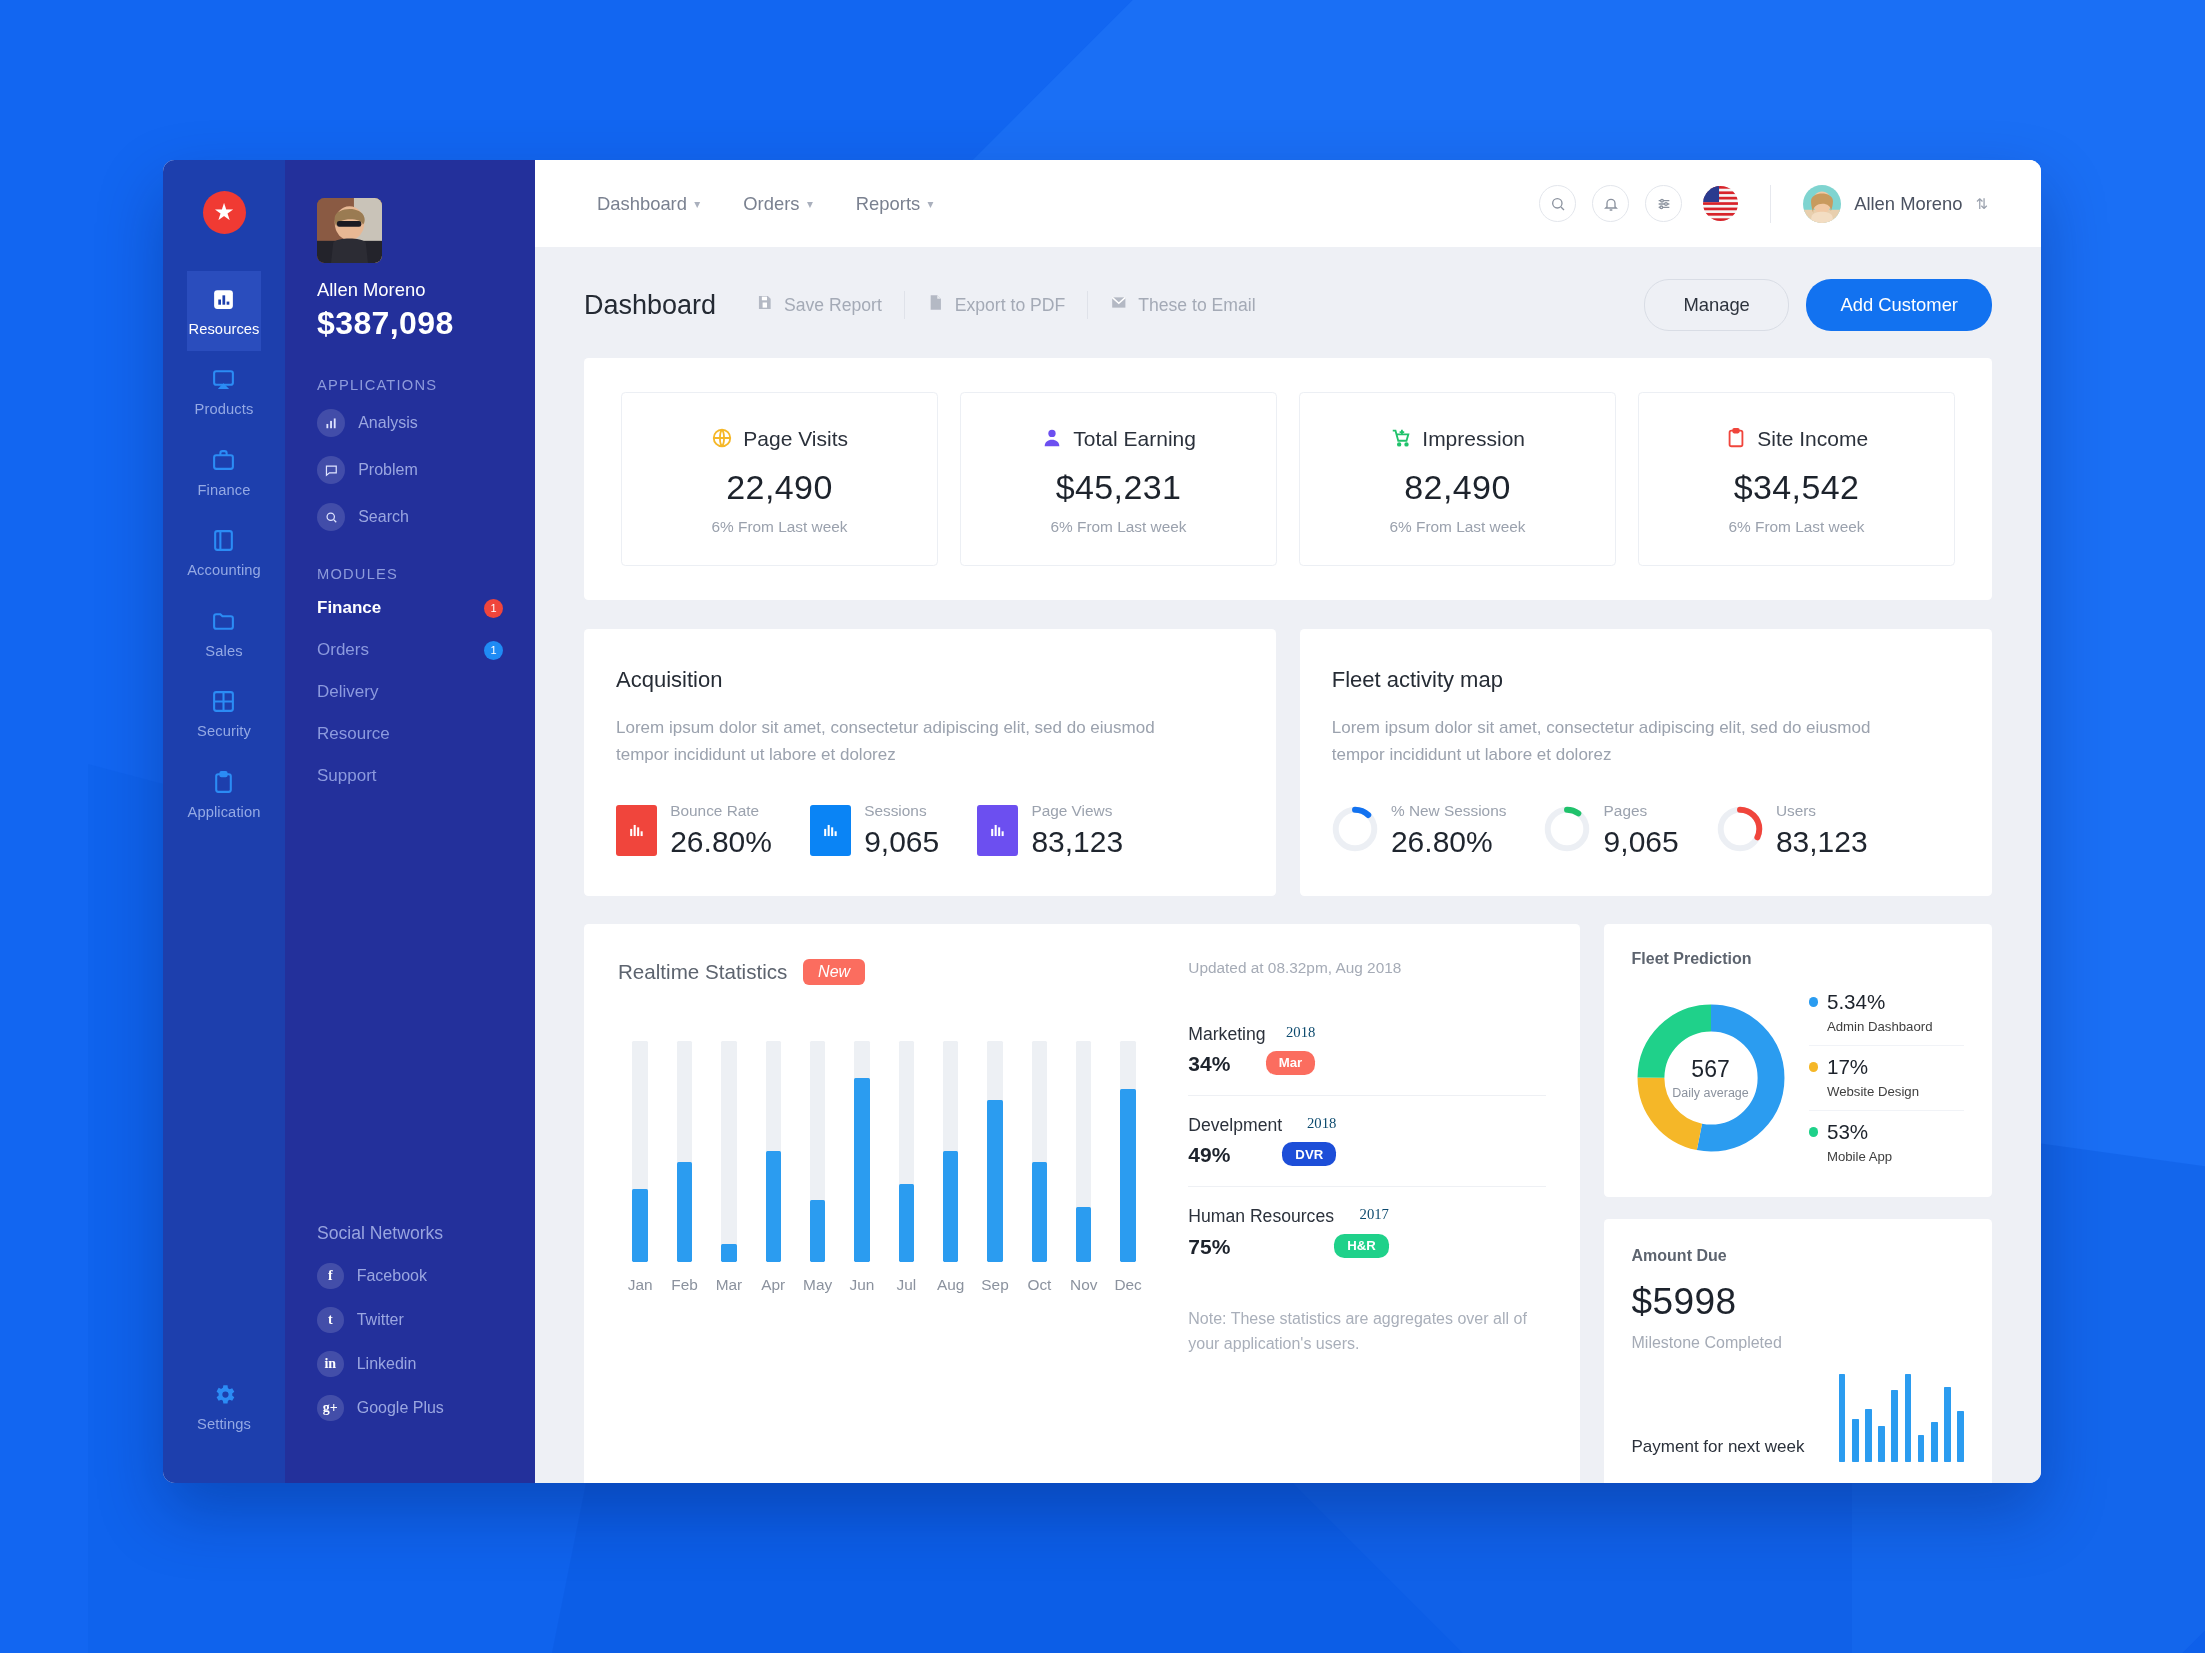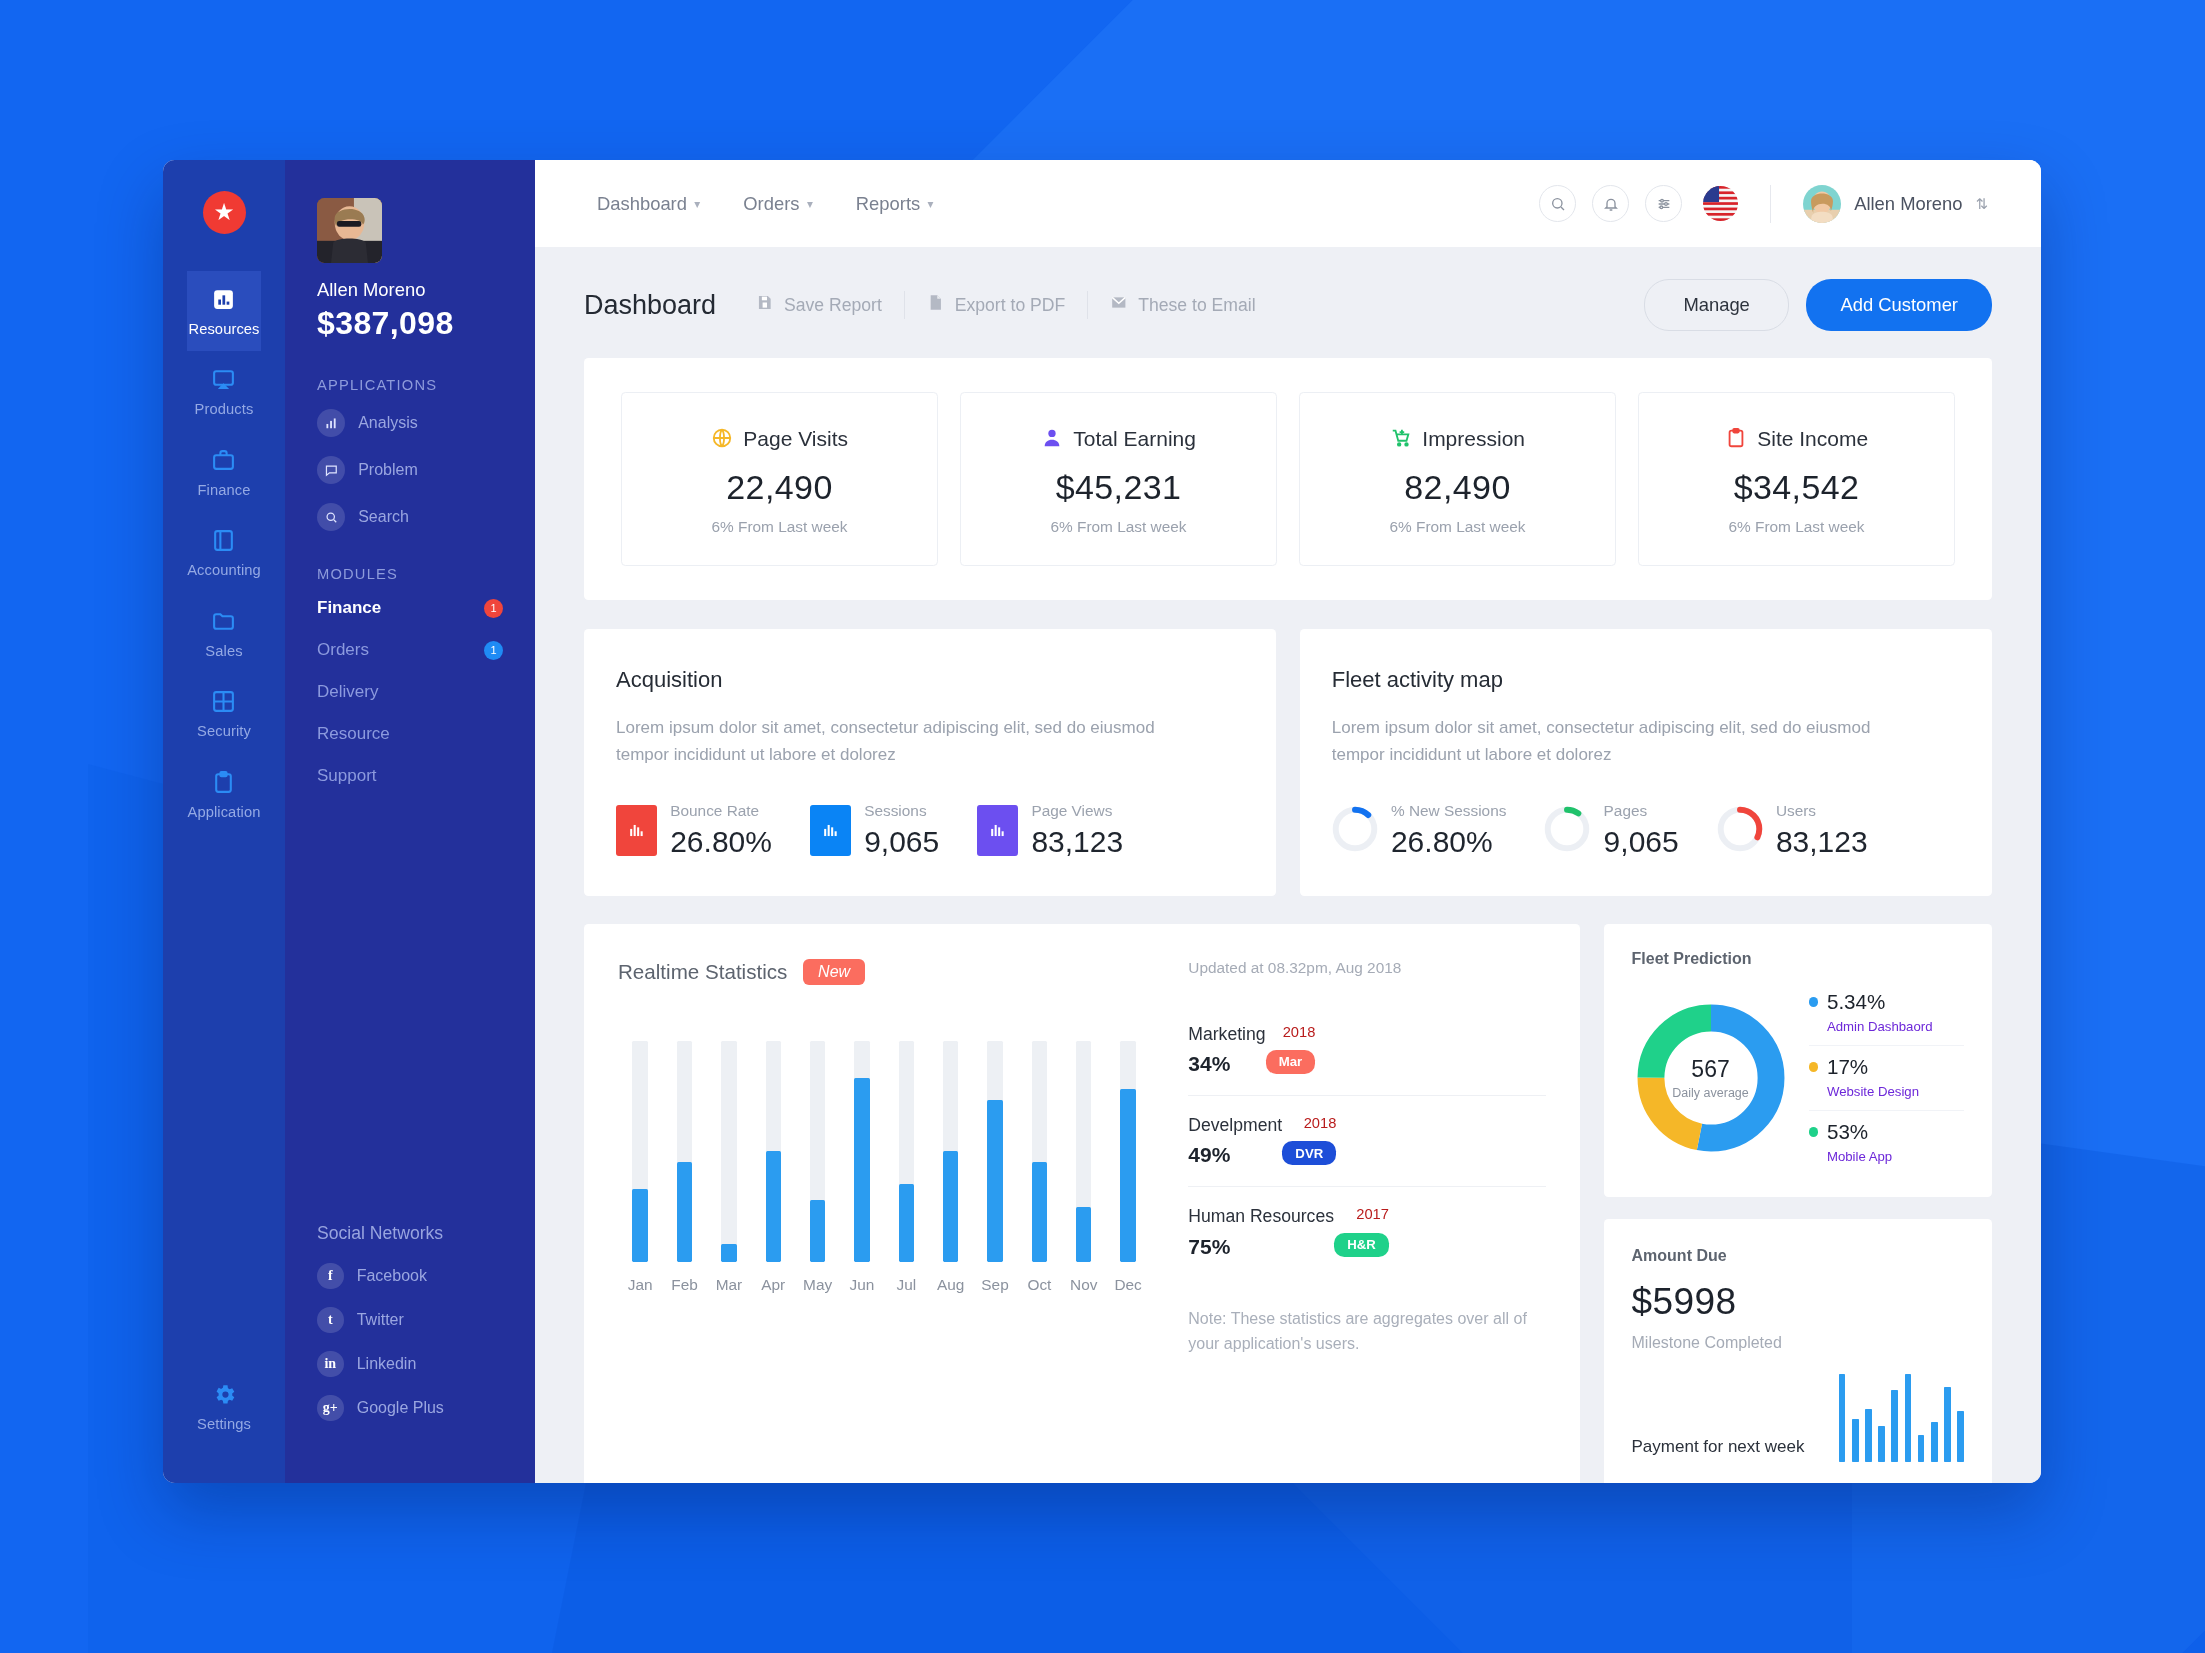--- a/index.html
+++ b/index.html
@@ -252,21 +252,21 @@
   .stats-right { flex: .82; padding-left: 38px; min-width: 0; }
   .updated { font-size: 15.4px; color: #a5abb6; margin-bottom: 28px; }
   .dept {
     display: flex; justify-content: flex-start; align-items: flex-start;
     padding: 19px 0; border-bottom: 1.1px solid #eef0f4;
   }
   .dept:last-of-type { border-bottom: none; }
   .dept-nm { font-size: 17.6px; color: #2b313b; }
   .dept-pc { font-size: 21px; color: #1d232c; margin-top: 7.4px; font-weight: 600; }
   .dept-r { text-align: right; }
-  .dept-yr { font-size: 14.7px; color: #b91c1c; }
+  .dept-yr { font-size: 14.7px; color: #0c4a6e; font-family: Liberation Serif, serif; }
   .tag {
     display: inline-block; margin-top: 10.3px;
     color: #fff; font-size: 13.2px; font-weight: 700;
     padding: 4.4px 13.2px; border-radius: 10.3px;
   }
   .note { font-size: 16px; color: #a9afba; line-height: 1.55; margin-top: 29px; }
 
   .right-col { flex: .72; display: flex; flex-direction: column; gap: 22px; min-width: 0; }
   .pred-card { background: #fff; border-radius: 4.4px; padding: 26.5px 28px 22px; }
   .small-title { font-size: 16px; color: #5d646f; font-weight: 600; }
@@ -277,21 +277,21 @@
     align-items: center; justify-content: center;
   }
   .donut-num { font-size: 23px; color: #1d232c; }
   .donut-cap { font-size: 12.5px; color: #8b929e; margin-top: 2.9px; }
   .legend { flex: 1; min-width: 0; }
   .leg-item { padding: 8.8px 0 11.8px; border-bottom: 1.1px solid #f1f3f7; }
   .leg-item:last-child { border-bottom: none; }
   .leg-top { display: flex; align-items: center; gap: 8.8px; }
   .leg-dot { width: 9.6px; height: 9.6px; border-radius: 50%; flex: 0 0 9.6px; }
   .leg-pc { font-size: 20.6px; color: #1d232c; }
-  .leg-nm { font-size: 13.2px; color: #6d28d9; margin-top: 4.4px; margin-left: 18.4px; }
+  .leg-nm { font-size: 13.2px; color: #404040; margin-top: 4.4px; margin-left: 18.4px; }
 
   .due-card { background: #fff; border-radius: 4.4px; padding: 28px 28px 25px; flex: 1; display:flex; flex-direction: column; }
   .due-val { font-size: 37px; color: #1d232c; margin-top: 16px; letter-spacing: 0.4px; }
   .due-sub { font-size: 16px; color: #a5abb6; margin-top: 10.3px; }
   .due-body { display: flex; align-items: flex-end; justify-content: space-between; margin-top: 22px; gap: 14.7px; }
   .due-next { font-size: 17px; color: #2b313b; padding-bottom: 4.4px; }
   .spark { display: flex; align-items: flex-end; gap: 6.6px; height: 88px; }
   .spark-bar { width: 6.6px; background: #2b9cf0; border-radius: 0.7px; }
 </style>
 </head>

